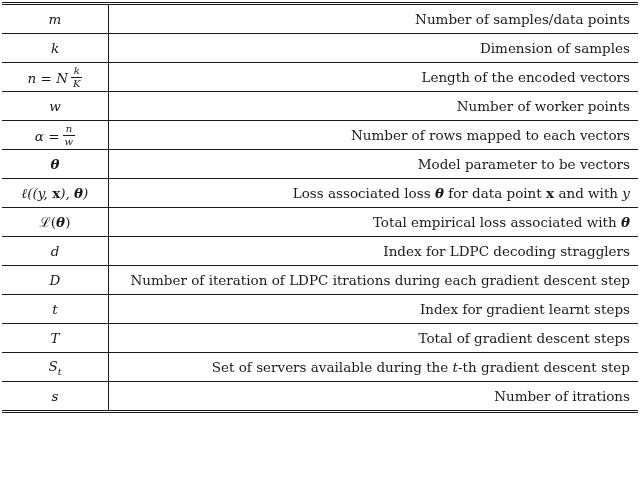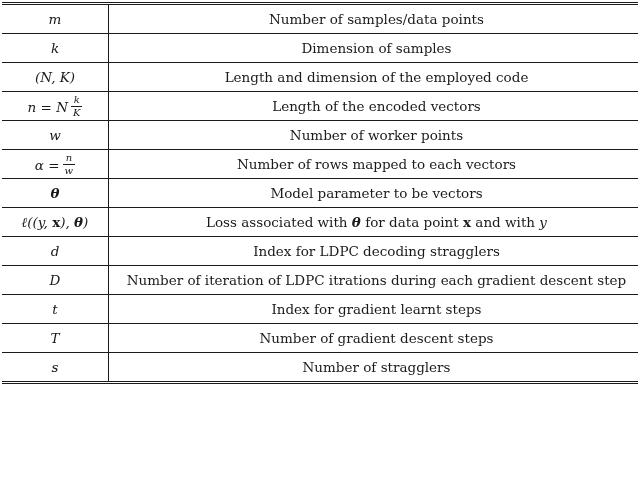--- a/index.html
+++ b/index.html
@@ -33,21 +33,21 @@
   }
   tr:last-child td { border-bottom: none; }
   td.sym {
     width: 98px;
     border-right: 1px solid #1a1a1a;
     text-align: center;
     padding: 0 4px;
   }
   td.desc {
     padding: 0 8px 0 14px;
-    text-align: center;
+    text-align: right;
   }
   .mi { font-style: italic; }                    
   .mb { font-style: italic; font-weight: bold; } 
   .mbu { font-style: normal; font-weight: bold; }
   .frac {
     display: inline-block;
     vertical-align: -4px;
     text-align: center;
     font-size: 10px;
     line-height: 1.15;
@@ -71,24 +71,20 @@
       <tr>
         <td class="sym"><span class="mi">m</span></td>
         <td class="desc">Number of samples/data points</td>
       </tr>
 
       <tr>
         <td class="sym"><span class="mi">k</span></td>
         <td class="desc">Dimension of samples</td>
       </tr>
 
-      <tr>
-        <td class="sym"><span class="mi">(N, K)</span></td>
-        <td class="desc">Length and dimension of the employed code</td>
-      </tr>
 
       <tr>
         <td class="sym">
           <span class="mi">n = N</span><span class="frac"><span class="num mi">k</span><span class="den mi">K</span></span>
         </td>
         <td class="desc">Length of the encoded vectors</td>
       </tr>
 
       <tr>
         <td class="sym"><span class="mi">w</span></td>
@@ -105,47 +101,63 @@
       <tr>
         <td class="sym"><span class="mb">θ</span></td>
         <td class="desc">Model parameter to be vectors</td>
       </tr>
 
       <tr>
         <td class="sym">
           <span class="mi">ℓ((y, </span><span class="mbu">x</span><span class="mi">), </span><span class="mb">θ</span><span class="mi">)</span>
         </td>
         <td class="desc">
-          <span>Loss associated with </span><span class="mb">θ</span><span> for data point </span><span class="mbu">x</span><span> and with </span><span class="mi">y</span>
+          <span>Loss associated loss </span><span class="mb">θ</span><span> for data point </span><span class="mbu">x</span><span> and with </span><span class="mi">y</span>
         </td>
       </tr>
 
+      <tr>
+        <td class="sym">
+          <span>ℒ(</span><span class="mb">θ</span><span>)</span>
+        </td>
+        <td class="desc">
+          <span>Total empirical loss associated with </span><span class="mb">θ</span>
+        </td>
+      </tr>
 
       <tr>
         <td class="sym"><span class="mi">d</span></td>
         <td class="desc">Index for LDPC decoding stragglers</td>
       </tr>
 
       <tr>
         <td class="sym"><span class="mi">D</span></td>
         <td class="desc">Number of iteration of LDPC itrations during each gradient descent step</td>
       </tr>
 
       <tr>
         <td class="sym"><span class="mi">t</span></td>
         <td class="desc">Index for gradient learnt steps</td>
       </tr>
 
       <tr>
         <td class="sym"><span class="mi">T</span></td>
-        <td class="desc">Number of gradient descent steps</td>
+        <td class="desc">Total of gradient descent steps</td>
       </tr>
 
 
+      <tr>
+        <td class="sym">
+          <span class="mi">S</span><sub class="mi">t</sub>
+        </td>
+        <td class="desc">
+          <span>Set of servers available during the </span><span class="mi">t</span><span>-th gradient descent step</span>
+        </td>
+      </tr>
 
       <tr>
         <td class="sym"><span class="mi">s</span></td>
-        <td class="desc">Number of stragglers</td>
+        <td class="desc">Number of itrations</td>
       </tr>
 
     </tbody>
   </table>
 </div>
 
 </body></html>

